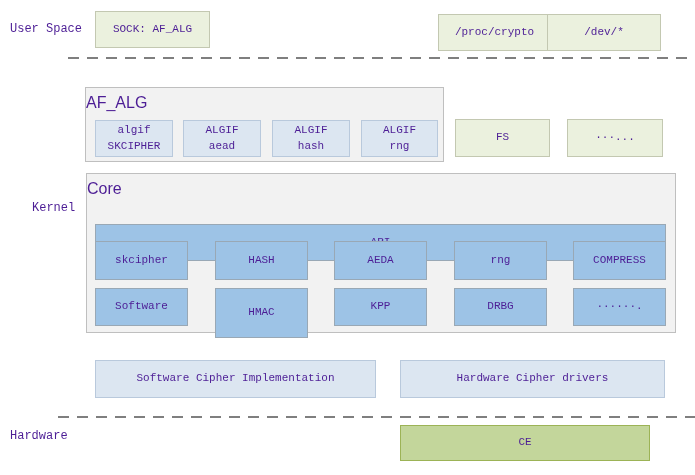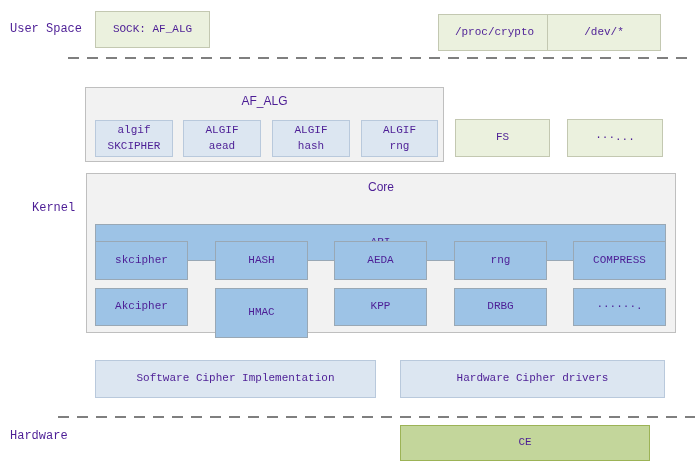--- a/index.html
+++ b/index.html
@@ -19,22 +19,22 @@
   }
   .green     { background:#ebf1de; border:1px solid #c3c8b1; }
   .ce        { background:#c3d69b; border:1px solid #9cb356; }
   .blue      { background:#9dc3e6; border:1px solid #99a8b5; }
   .lightblue { background:#dce6f1; border:1px solid #b9c9dc; }
   .container {
     position:absolute; box-sizing:border-box;
     background:#f2f2f2; border:1px solid #bfbfbf;
   }
   .ctitle {
-    position:absolute; left:0; top:6px; width:100%; text-align:center;
-    font-family:"Liberation Sans","DejaVu Sans",sans-serif; font-size:12px;
+    position:absolute; left:0; top:6px; width:100%; 
+    font-family:"Liberation Sans","DejaVu Sans",sans-serif; font-size:16px;
   }
   .dash {
     position:absolute; height:2px;
     background:repeating-linear-gradient(90deg,#7f7f7f 0 11px,transparent 11px 19px);
   }
 </style>
 </head>
 <body>
 
 <div class="canvas">
@@ -76,21 +76,21 @@
     <div class="ctitle">Core</div>
   </div>
   <div class="box blue" style="left:95px; top:196px; width:571px; height:37px;margin-top:28px;">API</div>
 
   <div class="box blue" style="left:95px;  top:241px; width:93px; height:39px;">skcipher</div>
   <div class="box blue" style="left:215px; top:241px; width:93px; height:39px;">HASH</div>
   <div class="box blue" style="left:334px; top:241px; width:93px; height:39px;">AEDA</div>
   <div class="box blue" style="left:454px; top:241px; width:93px; height:39px;">rng</div>
   <div class="box blue" style="left:573px; top:241px; width:93px; height:39px;">COMPRESS</div>
 
-  <div class="box blue" style="left:95px;  top:288px; width:93px; height:38px;">Akcipher</div>
+  <div class="box blue" style="left:95px;  top:288px; width:93px; height:38px;">Software</div>
   <div class="box blue" style="left:215px; top:288px; width:93px; height:50px;">HMAC</div>
   <div class="box blue" style="left:334px; top:288px; width:93px; height:38px;">KPP</div>
   <div class="box blue" style="left:454px; top:288px; width:93px; height:38px;">DRBG</div>
   <div class="box blue" style="left:573px; top:288px; width:93px; height:38px;">······.</div>
 
   <div class="box lightblue" style="left:95px; top:360px; width:281px; height:38px;">Software Cipher Implementation</div>
   <div class="box lightblue" style="left:400px; top:360px; width:265px; height:38px;">Hardware Cipher drivers</div>
 
   <div class="dash" style="left:58px; top:416px; width:637px;"></div>
 

